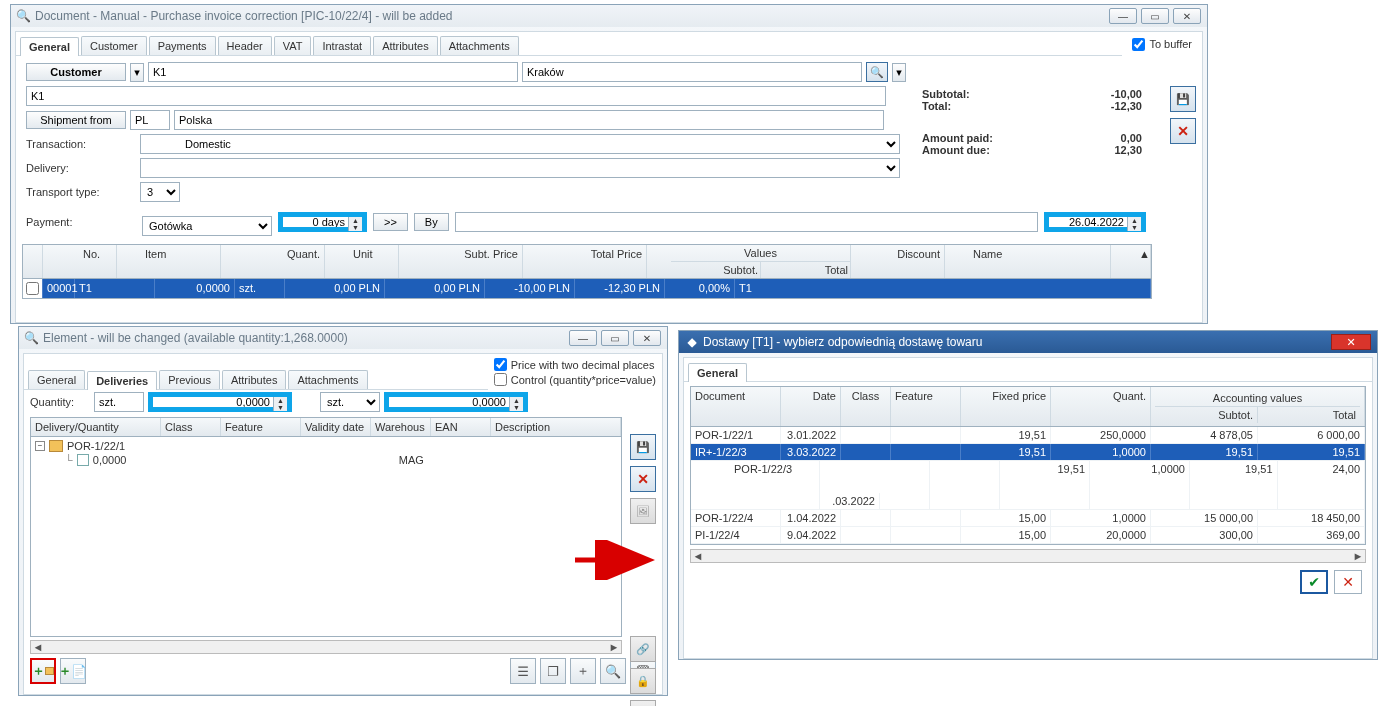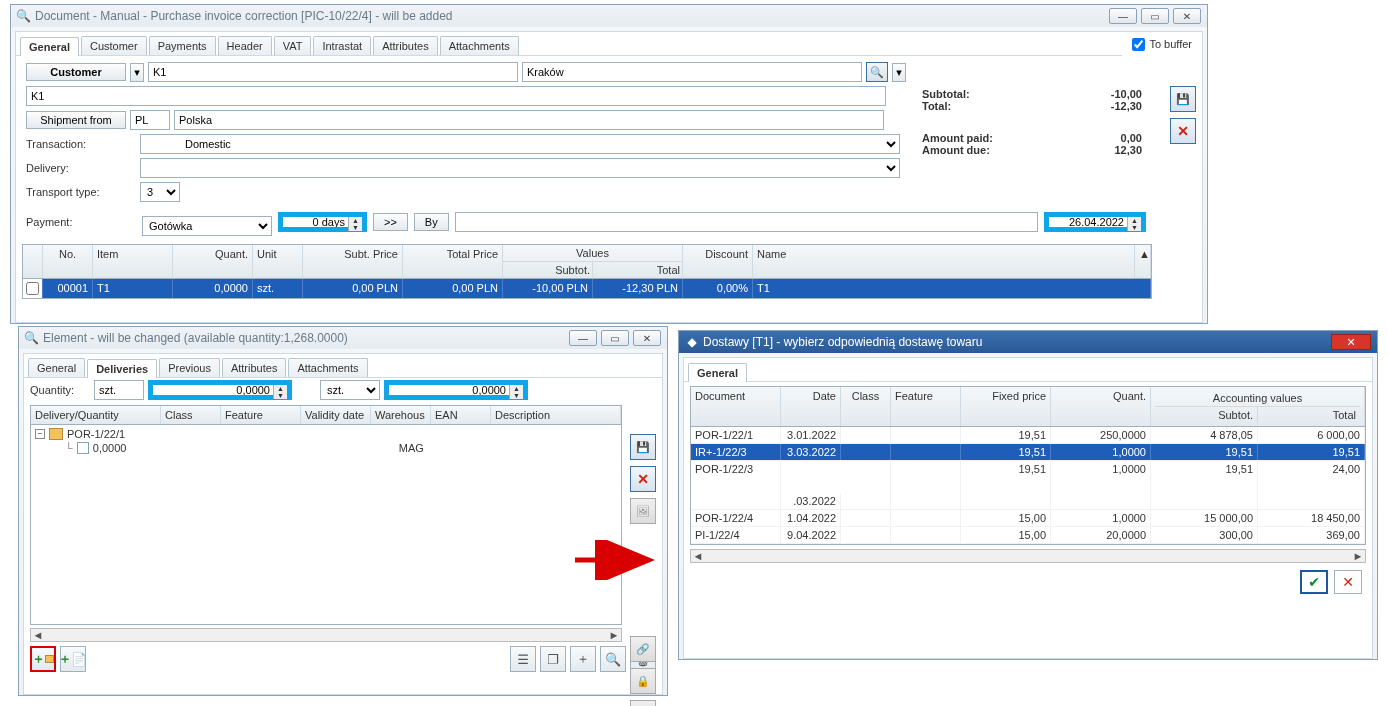--- a/index.html
+++ b/index.html
@@ -30,21 +30,21 @@
   .summary-row { display:flex; justify-content:space-between; }
   .summary-row.bold { font-weight:bold; }
   
   .action-col { position:absolute; right:6px; top:30px; display:flex; flex-direction:column; gap:6px; }
   .icon-btn { width:26px; height:26px; border:1px solid #3a6fa0; background:linear-gradient(#f2f6fa,#d5e2ed); display:flex; align-items:center; justify-content:center; cursor:pointer; }
   .icon-btn.red { color:#c21; font-weight:bold; font-size:14px; }
   .icon-btn.grey { border-color:#aaa; background:linear-gradient(#f0f0f0,#dcdcdc); color:#888;}
   
   
   .grid { border:1px solid #9fb1bf; margin:4px 50px 4px 6px; }
-  .grid-header { display:flex; background:linear-gradient(#f5f8fa,#e3e9ee); border-bottom:1px solid #9fb1bf; font-size:11px;}
+  .grid-header { display:flex; background:linear-gradient(#f5f8fa,#e3e9ee); border-bottom:1px solid #9fb1bf; font-size:11px;gap:24px;}
   .gh { border-right:1px solid #cfdae2; padding:3px 4px; text-align:center; }
   .grid-row { display:flex; background:#1e5eb8; color:#fff; font-size:11px;}
   .grid-row .gc { border-right:1px solid #4a7ec8; padding:3px 4px; }
   .cb { width:20px; display:flex; align-items:center; justify-content:center;}
   
   
   .element-win { left:18px; top:326px; width:650px; height:370px;}
   .opts { display:flex; flex-direction:column; gap:2px; padding:4px 6px; font-size:11px;}
   .opts label { display:flex; align-items:center; gap:4px;}
   
@@ -226,21 +226,21 @@
           </div>
         </div>
         <div class="gh" style="width:70px;text-align:right;">Discount</div>
         <div class="gh" style="flex:1;text-align:left;">Name</div>
         <div class="gh" style="width:16px;">▲</div>
       </div>
       <div class="grid-row">
         <div class="gc cb" style="background:#fff;">
             <input type="checkbox" style="">
           </div>
-        <div class="gc right-num" style="width:50px;">00001</div>
+        <div class="gc right-num" style="width:32px;">00001</div>
         <div class="gc" style="width:80px;">T1</div>
         <div class="gc right-num" style="width:80px;">0,0000</div>
         <div class="gc" style="width:50px;">szt.</div>
         <div class="gc right-num" style="width:100px;">0,00 PLN</div>
         <div class="gc right-num" style="width:100px;">0,00 PLN</div>
         <div class="gc right-num" style="width:90px;">-10,00 PLN</div>
         <div class="gc right-num" style="width:90px;">-12,30 PLN</div>
         <div class="gc right-num" style="width:70px;">0,00%</div>
         <div class="gc" style="flex:1;">T1</div>
       </div>
@@ -260,20 +260,30 @@
     </div>
   </div>
   <div class="body-area" style="height:342px;">
     <div style="display:flex;">
       <div class="tabs" style="flex:1;">
         <div class="tab">General</div>
         <div class="tab active">Deliveries</div>
         <div class="tab">Previous</div>
         <div class="tab">Attributes</div>
         <div class="tab">Attachments</div>
+      </div>
+      <div class="opts">
+        <label>
+            <input type="checkbox" checked="" style=""> 
+            <span>Price with two decimal places</span>
+          </label>
+        <label>
+            <input type="checkbox" style=""> 
+            <span>Control (quantity*price=value)</span>
+          </label>
       </div>
     </div>
 
     <div class="form-row">
       <span style="width:60px;">Quantity:</span>
       <input class="inp" style="width: 50px;" value="szt.">
       <div class="spin">
           <input style="width: 120px;" value="0,0000">
           <div class="sp-btns">
             <div>▲</div>
@@ -401,21 +411,21 @@
             <div class="dgc" style="width:90px;">IR+-1/22/3</div>
             <div class="dgc right-num" style="width:60px;">3.03.2022</div>
             <div class="dgc" style="width:50px;"></div>
             <div class="dgc" style="width:70px;"></div>
             <div class="dgc right-num" style="width:90px;">19,51</div>
             <div class="dgc right-num" style="width:100px;">1,0000</div>
             <div class="dgc right-num" style="flex:1;">19,51</div>
             <div class="dgc right-num" style="flex:1;">19,51</div>
           </div>
           <div class="dg-row">
-            <div class="dgc" style="width:90px;">POR-1/22/3</div>
+            <div class="dgc" style="width:90px;margin-left:39px;">POR-1/22/3</div>
             <div class="dgc right-num" style="width:60px;margin-top:32px;">.03.2022</div>
             <div class="dgc" style="width:50px;"></div>
             <div class="dgc" style="width:70px;"></div>
             <div class="dgc right-num" style="width:90px;">19,51</div>
             <div class="dgc right-num" style="width:100px;">1,0000</div>
             <div class="dgc right-num" style="flex:1;">19,51</div>
             <div class="dgc right-num" style="flex:1;">24,00</div>
           </div>
           <div class="dg-row">
             <div class="dgc" style="width:90px;">POR-1/22/4</div>

